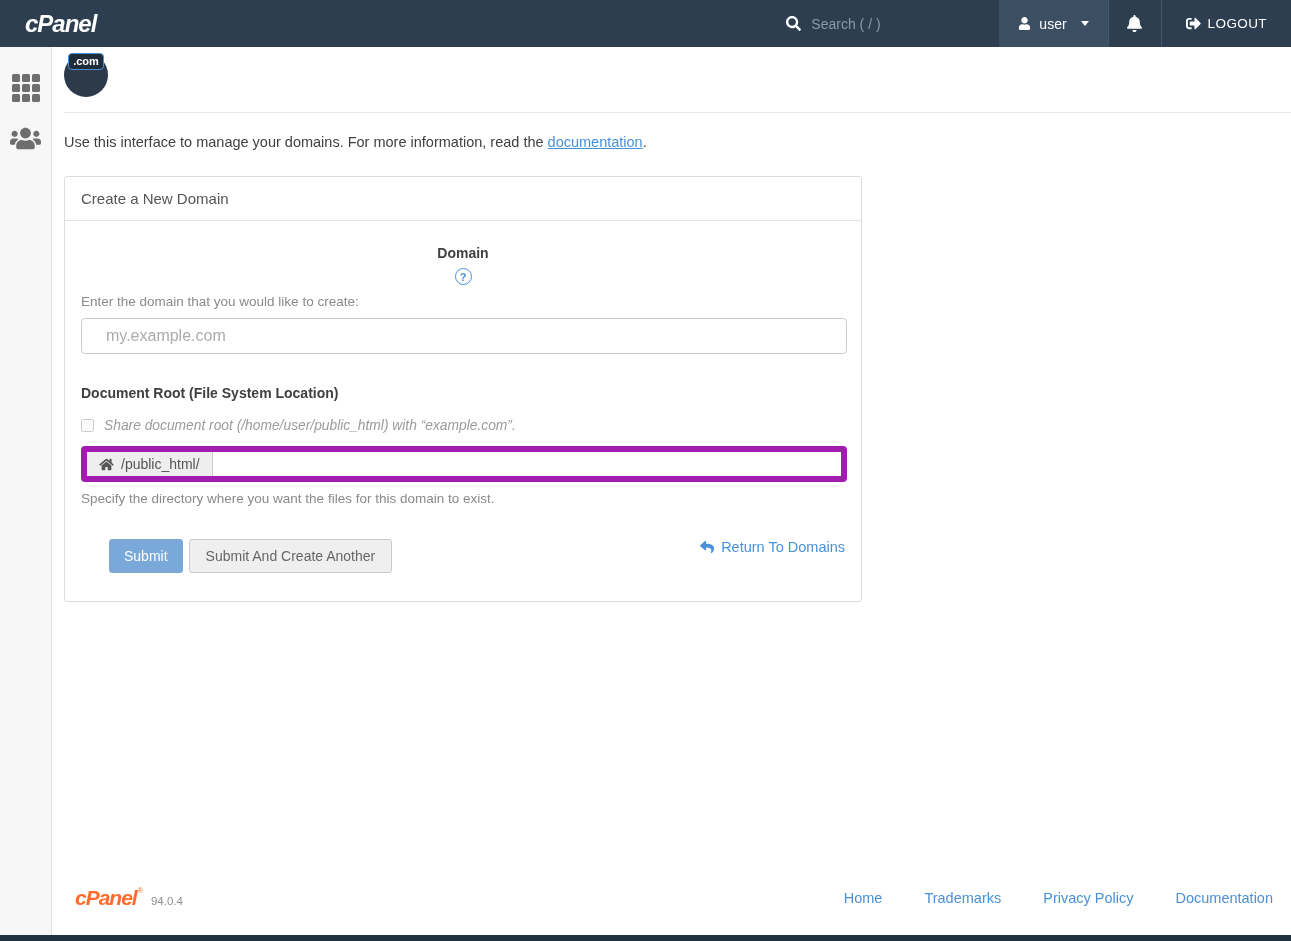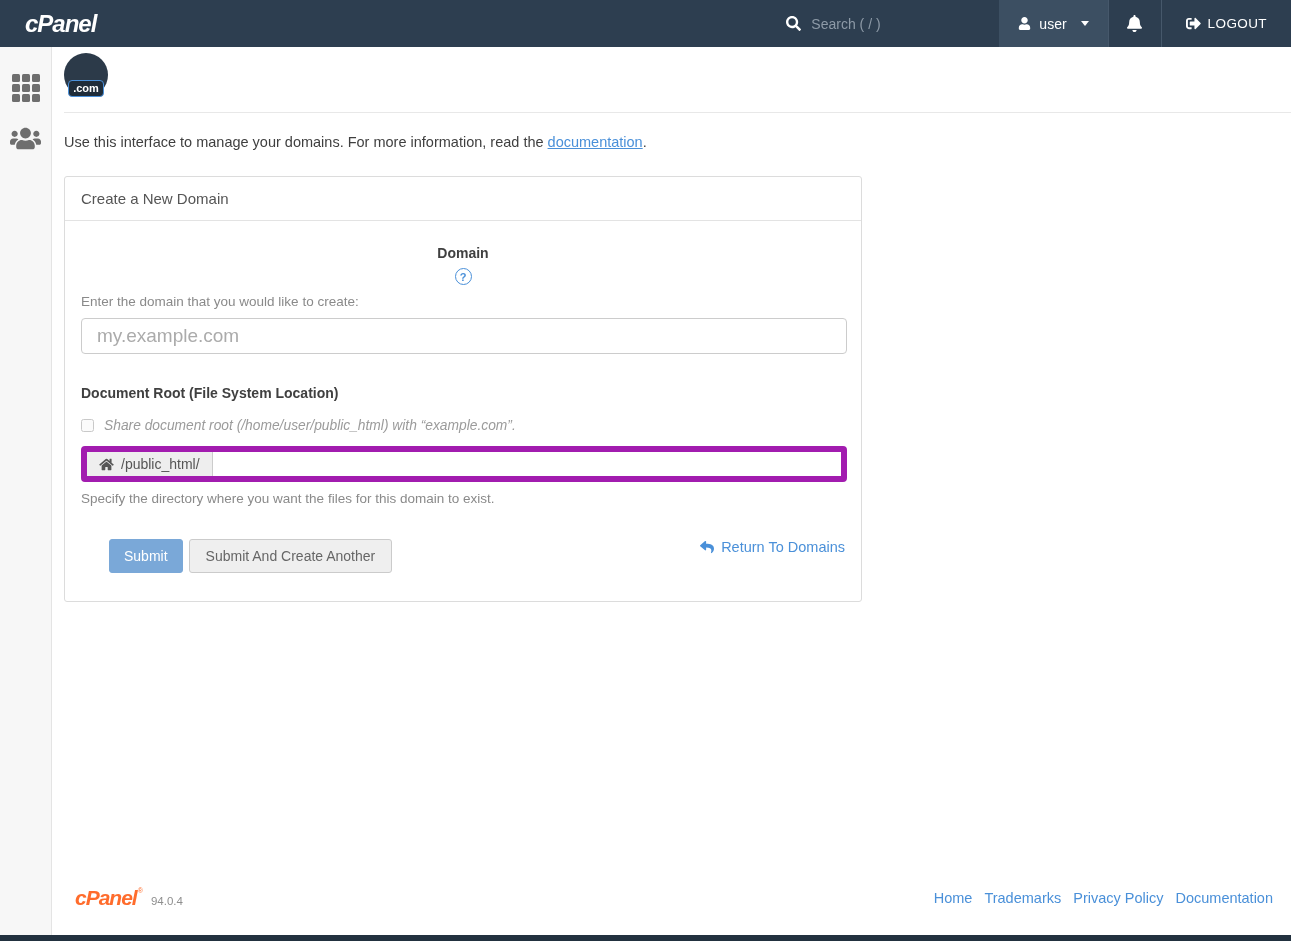--- a/index.html
+++ b/index.html
@@ -59,21 +59,21 @@
   .grid-icon { display:grid; grid-template-columns:repeat(3,8px); grid-gap:2px; }
   .grid-icon i { width:8px; height:8px; background:#6e6e6e; border-radius:1.5px; display:block; }
   .side-item svg { width:31px; height:25px; fill:#6e6e6e; }
 
   .main { flex:1; display:flex; flex-direction:column; padding-left:12px; min-width:0; }
 
   
   .page-header { display:flex; align-items:flex-start; gap:14px; margin-top:6px; }
   .app-icon {
     width:44px; height:44px; border-radius:50%; background:#2c3a49;
-    display:flex; align-items:flex-end; justify-content:center; flex:0 0 auto;
+    display:flex; align-items:flex-start; justify-content:center; flex:0 0 auto;
   }
   .com-badge {
     border:1.5px solid #4a90d9; border-radius:4px; background:#1f2c39;
     color:#fff; font-size:11px; font-weight:bold; padding:1px 4px 2px;
   }
   .page-title { font-size:22px; font-weight:400; color:#3c3c3c; line-height:1.1; margin-top:2px; }
   .breadcrumb { font-size:14px; margin-top:5px; color:#444; }
   .breadcrumb a { color:#4a90d9; text-decoration:none; cursor:pointer; }
   .breadcrumb .sep { color:#9aa5ad; margin:0 6px; }
 
@@ -97,21 +97,21 @@
   .field-label { font-size:14px; font-weight:bold; color:#404040; }
   .help-icon {
     width:17px; height:17px; border:1.5px solid #4a90d9; border-radius:50%;
     color:#4a90d9; font-size:11px; font-weight:bold;
     display:inline-flex; align-items:center; justify-content:center; cursor:pointer;
   }
   .hint { font-size:13.5px; color:#8a8a8a; margin-top:9px; }
 
   .text-input {
     margin-top:9px; width:766px; height:36px; border:1px solid #cccccc;
-    border-radius:4px; padding:0 15px; font-size:19px; color:#444;
+    border-radius:4px; padding:0 24px; font-size:16px; color:#444;
     font-family:inherit; outline:none; background:#fff;
   }
   .text-input::placeholder { color:#ababab; }
 
   .docroot-label { margin-top:31px; }
 
   .share-row { display:flex; align-items:center; gap:10px; margin-top:17px; cursor:default; }
   .checkbox {
     width:13px; height:13px; border:1px solid #c9c9c9; border-radius:2.5px;
     background:#fbfbfb; display:inline-block; flex:0 0 auto; cursor:pointer;
@@ -151,21 +151,21 @@
     margin-top:auto; display:flex; align-items:center; justify-content:space-between;
     padding:0 18px 27px 11px;
   }
   .f-left { display:flex; align-items:flex-start; }
   .f-logo {
     color:#ff6c2c; font-size:21px; font-weight:bold; font-style:italic;
     letter-spacing:-1px; line-height:1;
   }
   .f-reg { color:#ff6c2c; font-size:7px; margin-left:1px; }
   .f-ver { color:#8e8e8e; font-size:11.5px; margin-left:8px; margin-top:8px; }
-  .f-links { display:flex; gap:12px;margin-left:37px; }
+  .f-links { display:flex; gap:42px;margin-left:37px; }
   .f-links a { color:#4a90d9; font-size:14.5px; text-decoration:none; cursor:pointer; }
 
   .bottom-bar { height:6px; background:#22313f; flex:0 0 auto; }
 </style>
 </head>
 <body>
 
 <header class="navbar">
   <div class="brand">cPanel</div>
   <div class="nav-right">

